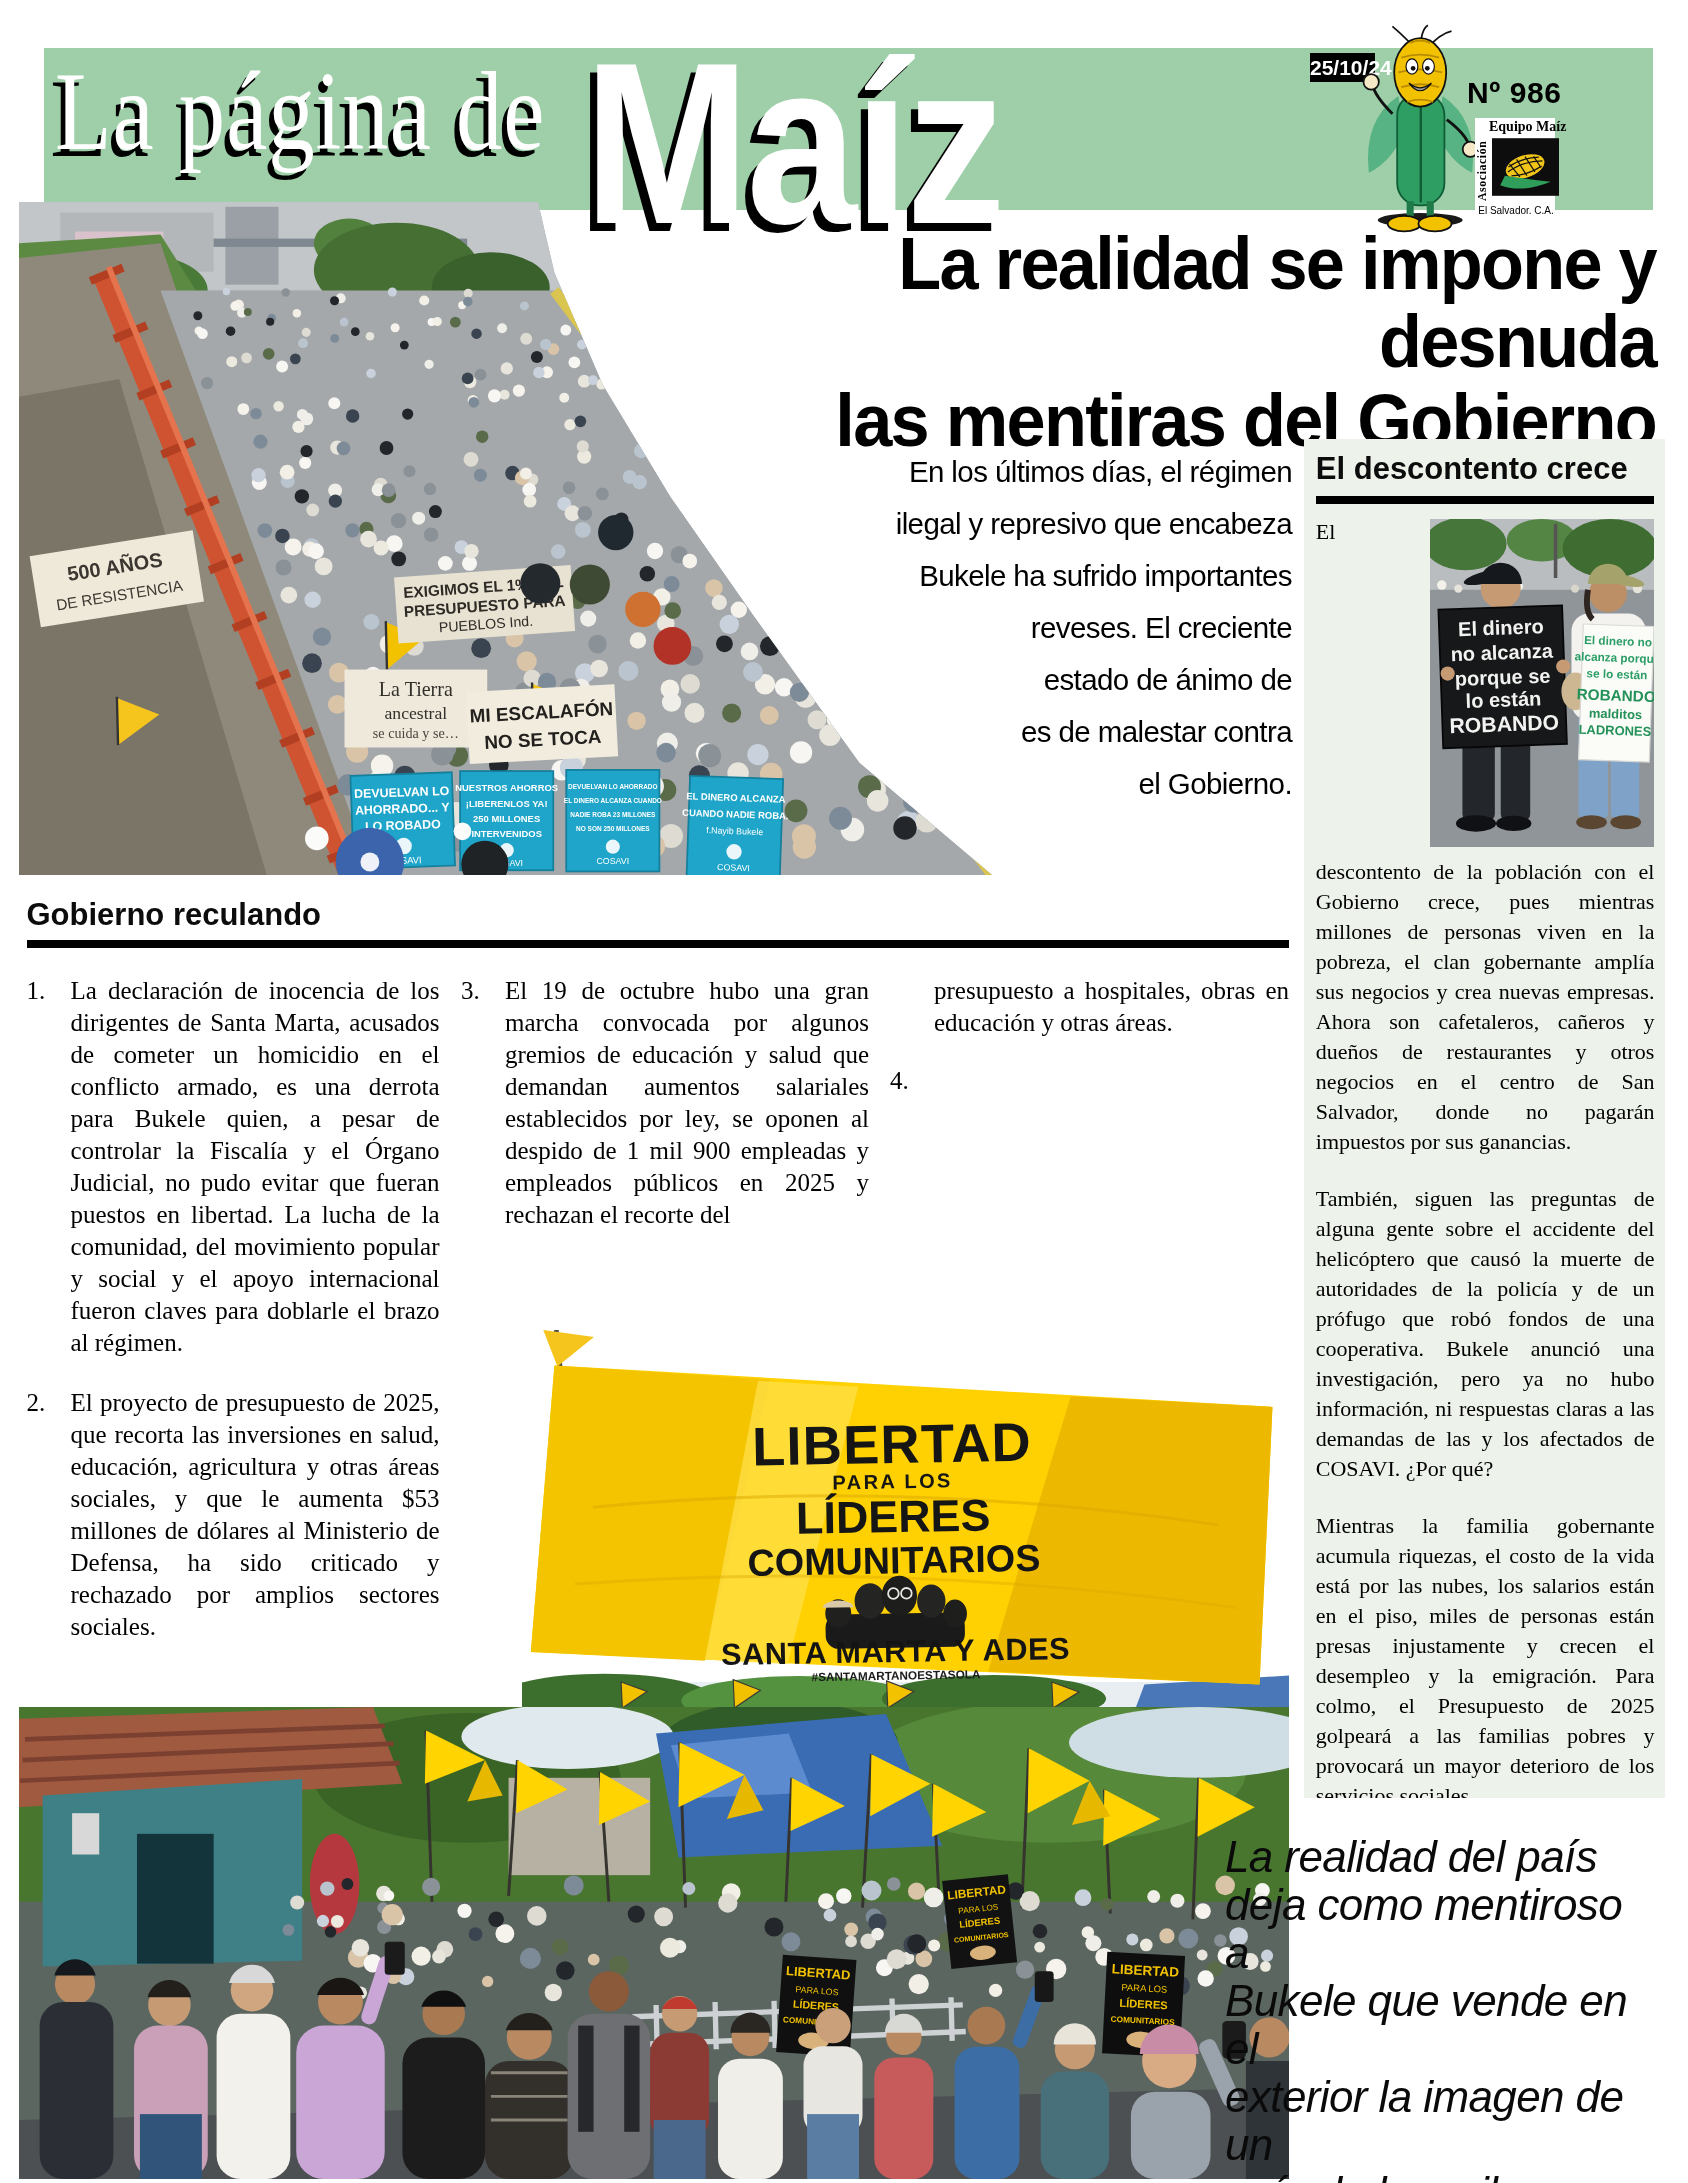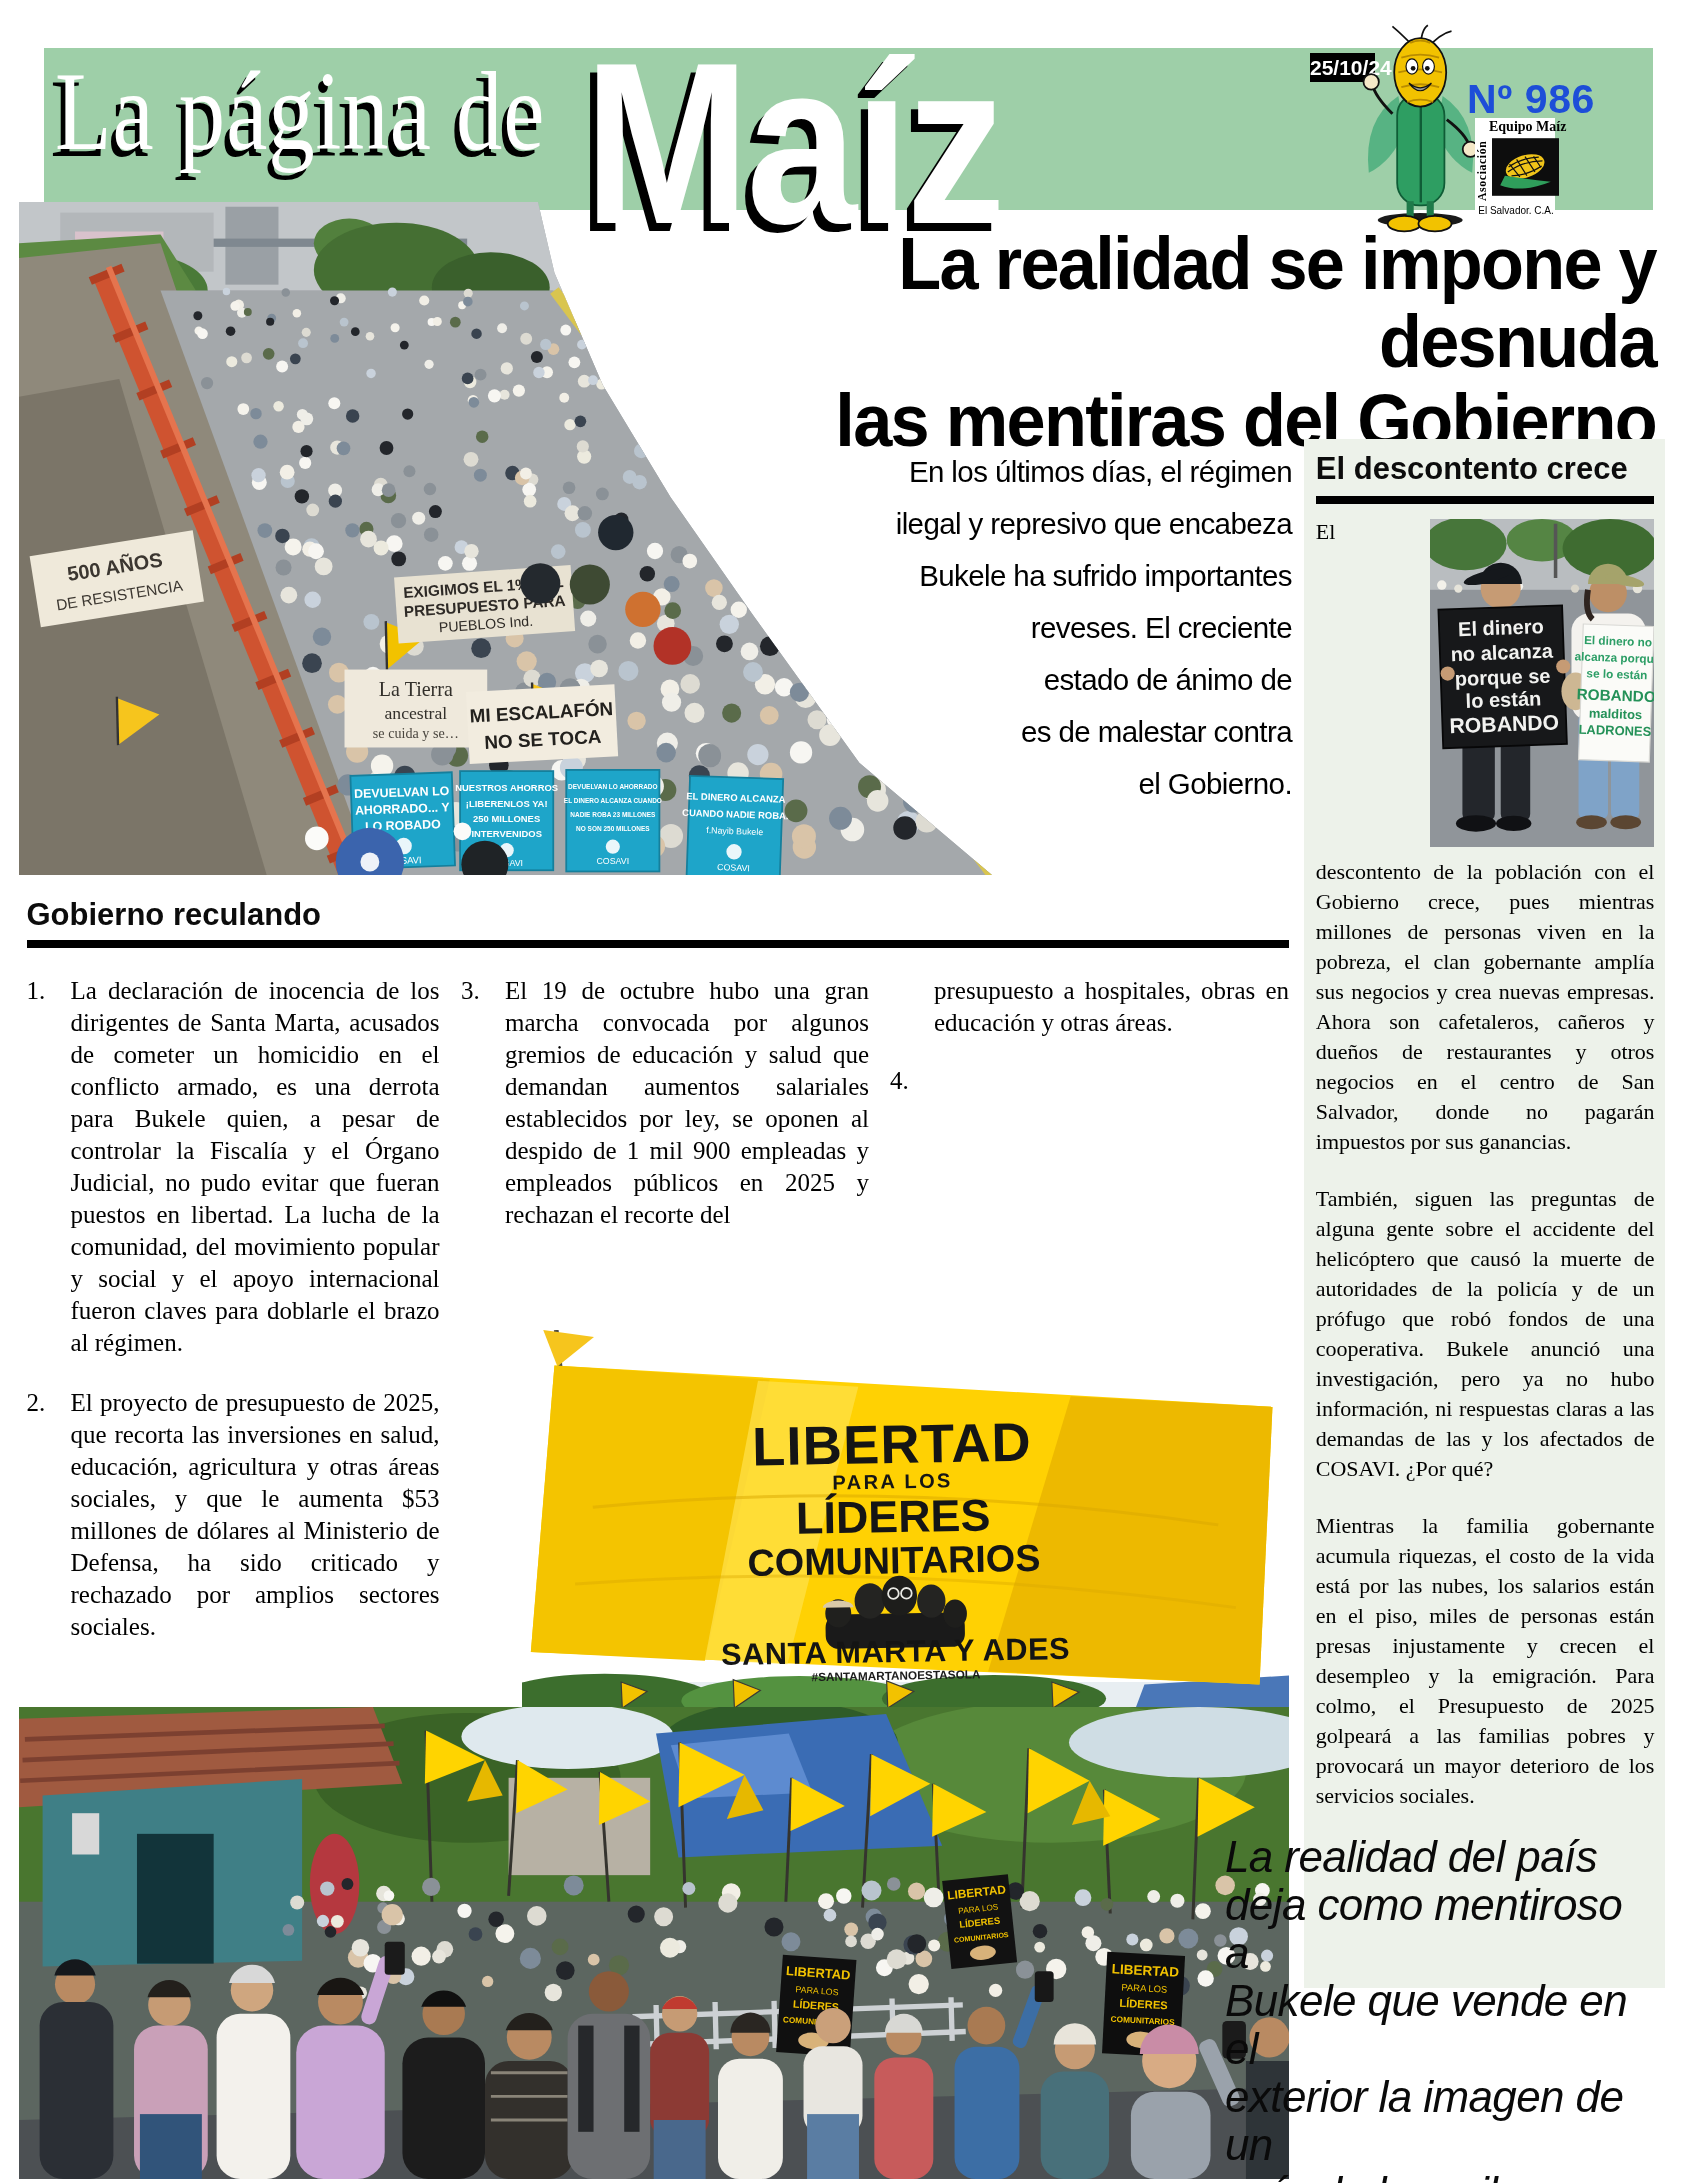--- a/index.html
+++ b/index.html
@@ -10,22 +10,22 @@
   .masthead{position:absolute;left:44px;top:48px;width:1609px;height:162px;background:#9ECFA8;}
   .mh-script{position:absolute;left:10.6px;top:5.9px;font-family:"Liberation Serif",serif;
              font-size:113px;line-height:1;color:#fff;letter-spacing:1.2px;white-space:nowrap;
              text-shadow:-5.9px 7px 0 #000;transform:scaleX(.82);transform-origin:left top;}
   .mh-maiz{position:absolute;left:540px;top:-20px;font-family:"Liberation Sans",sans-serif;
            font-weight:bold;font-size:231px;line-height:1;color:#fff;letter-spacing:-3.5px;
            text-shadow:-8.3px 8.3px 0 #000;transform:scaleX(.86);transform-origin:left top;white-space:nowrap;}
   .date-box{position:absolute;left:1266px;top:4.7px;width:65px;height:29.5px;background:#000;color:#fff;
             font-family:"Liberation Sans",sans-serif;font-weight:bold;font-size:21px;line-height:29.5px;text-align:center;}
   .mascot{position:absolute;left:1313px;top:-25px;width:127px;height:217px;}
-  .issue{position:absolute;left:1423px;top:28px;color:#1d4ed8;font-family:"Liberation Sans",sans-serif;
-         font-weight:bold;font-size:41px;letter-spacing:0.6px;white-space:nowrap;}
+  .issue{position:absolute;left:1423px;top:28px;color:#000000;font-family:"Liberation Sans",sans-serif;
+         font-weight:bold;font-size:30px;letter-spacing:0.6px;white-space:nowrap;}
   .logo-box{position:absolute;left:1431px;top:70px;width:80px;height:99px;background:#fff;}
   .logo-name{position:absolute;left:14px;top:1.2px;width:74px;text-align:center;font-family:"Liberation Serif",serif;
              font-weight:bold;font-size:14px;white-space:nowrap;}
   .logo-assoc{position:absolute;left:0px;top:17.7px;height:65px;font-family:"Liberation Serif",serif;font-weight:bold;
               font-size:11.8px;writing-mode:vertical-rl;transform:rotate(180deg);letter-spacing:0.6px;}
   .logo-corn{position:absolute;left:16.5px;top:20px;width:67px;height:58px;}
   .logo-country{position:absolute;right:1.2px;bottom:1.2px;font-family:"Liberation Sans",sans-serif;font-size:10px;}
 
   
   .headline{position:absolute;left:560px;top:225px;width:1096px;margin:0;text-align:right;
@@ -34,21 +34,21 @@
   .intro{position:absolute;left:833px;top:446px;width:459px;text-align:right;
          font-family:"Liberation Sans",sans-serif;font-size:29.5px;line-height:52px;letter-spacing:-0.6px;}
 
   
   .lead-photo{position:absolute;left:19px;top:202px;width:973px;height:673px;margin:0;}
   .flag-photo{position:absolute;left:522px;top:1330px;width:767px;height:378px;margin:0;}
   .bottom-photo{position:absolute;left:19px;top:1707px;width:1270px;height:472px;margin:0;}
   figure svg{display:block;width:100%;height:100%;}
 
   
-  .sidebar{position:absolute;left:1304px;top:439px;width:361px;height:1549px;background:#EDF2EA;
+  .sidebar{position:absolute;left:1304px;top:439px;width:361px;height:1359px;background:#EDF2EA;
            padding:11.8px 10.6px 0 11.8px;box-sizing:border-box;overflow:hidden;}
   .sb-title,.main-title{font-family:"Liberation Sans",sans-serif;font-weight:bold;font-size:31px;margin:0;color:#0c0c0c;}
   .rule{height:7.7px;background:#000;}
   .sb-rule{margin-top:9.4px;}
   .sb-body{margin-top:13px;font-size:22px;line-height:30px;text-align:justify;hyphens:auto;}
   .sb-body p{margin:0 0 27px 0;}
   .sb-photo{float:right;width:224px;height:328px;margin:2.4px 0 9.4px 11.8px;}
 
   
   .main-title{position:absolute;left:26.5px;top:897px;}

